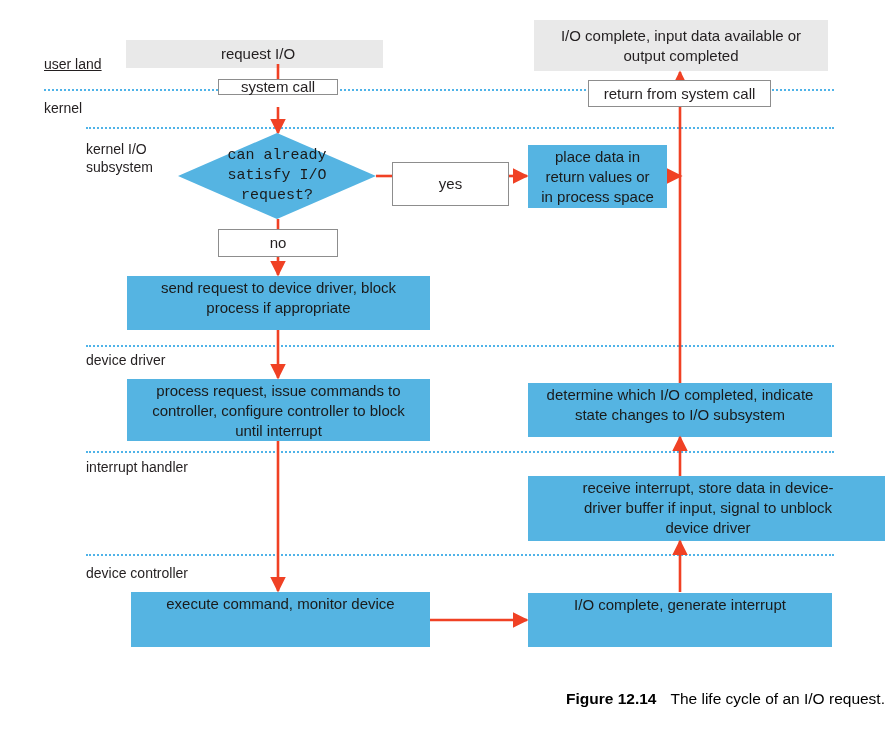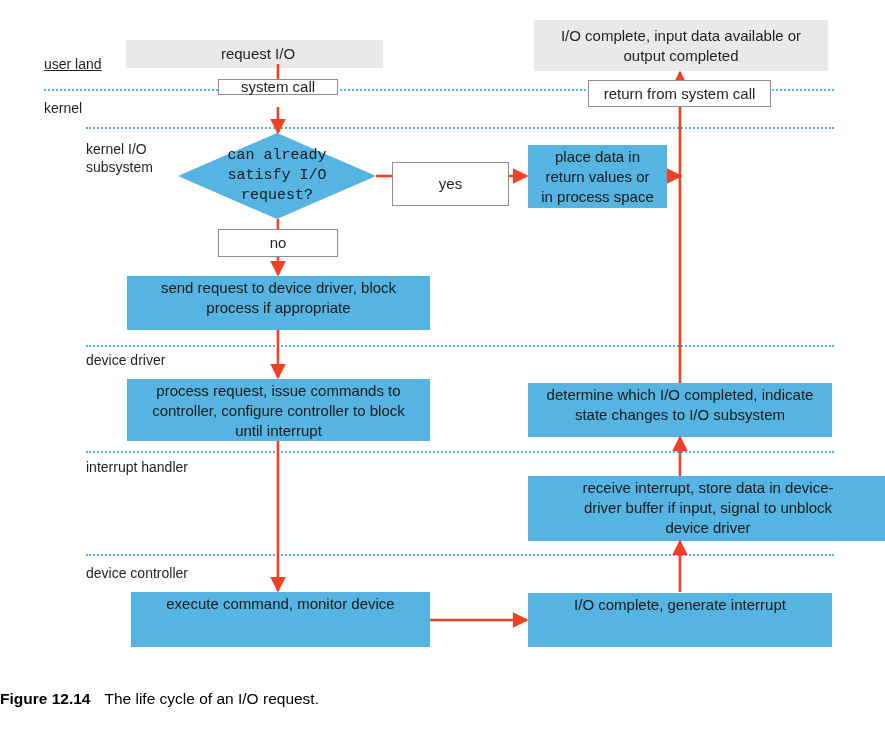--- a/index.html
+++ b/index.html
@@ -85,21 +85,21 @@
     position: absolute;
     left: 0; top: 0;
     width: 885px; height: 747px;
     z-index: 4;
     pointer-events: none;
   }
   
   .caption {
     font-size: 15.5px;
     color: #000000;
-    text-align: left;
+    text-align: right;
     width: 100%;
   }
   .caption b { font-weight: bold; }
   .caption .cap-sep { display: inline-block; width: 14px; }
 </style>
 </head>
 <body>
 
 <div id="figure">
 

